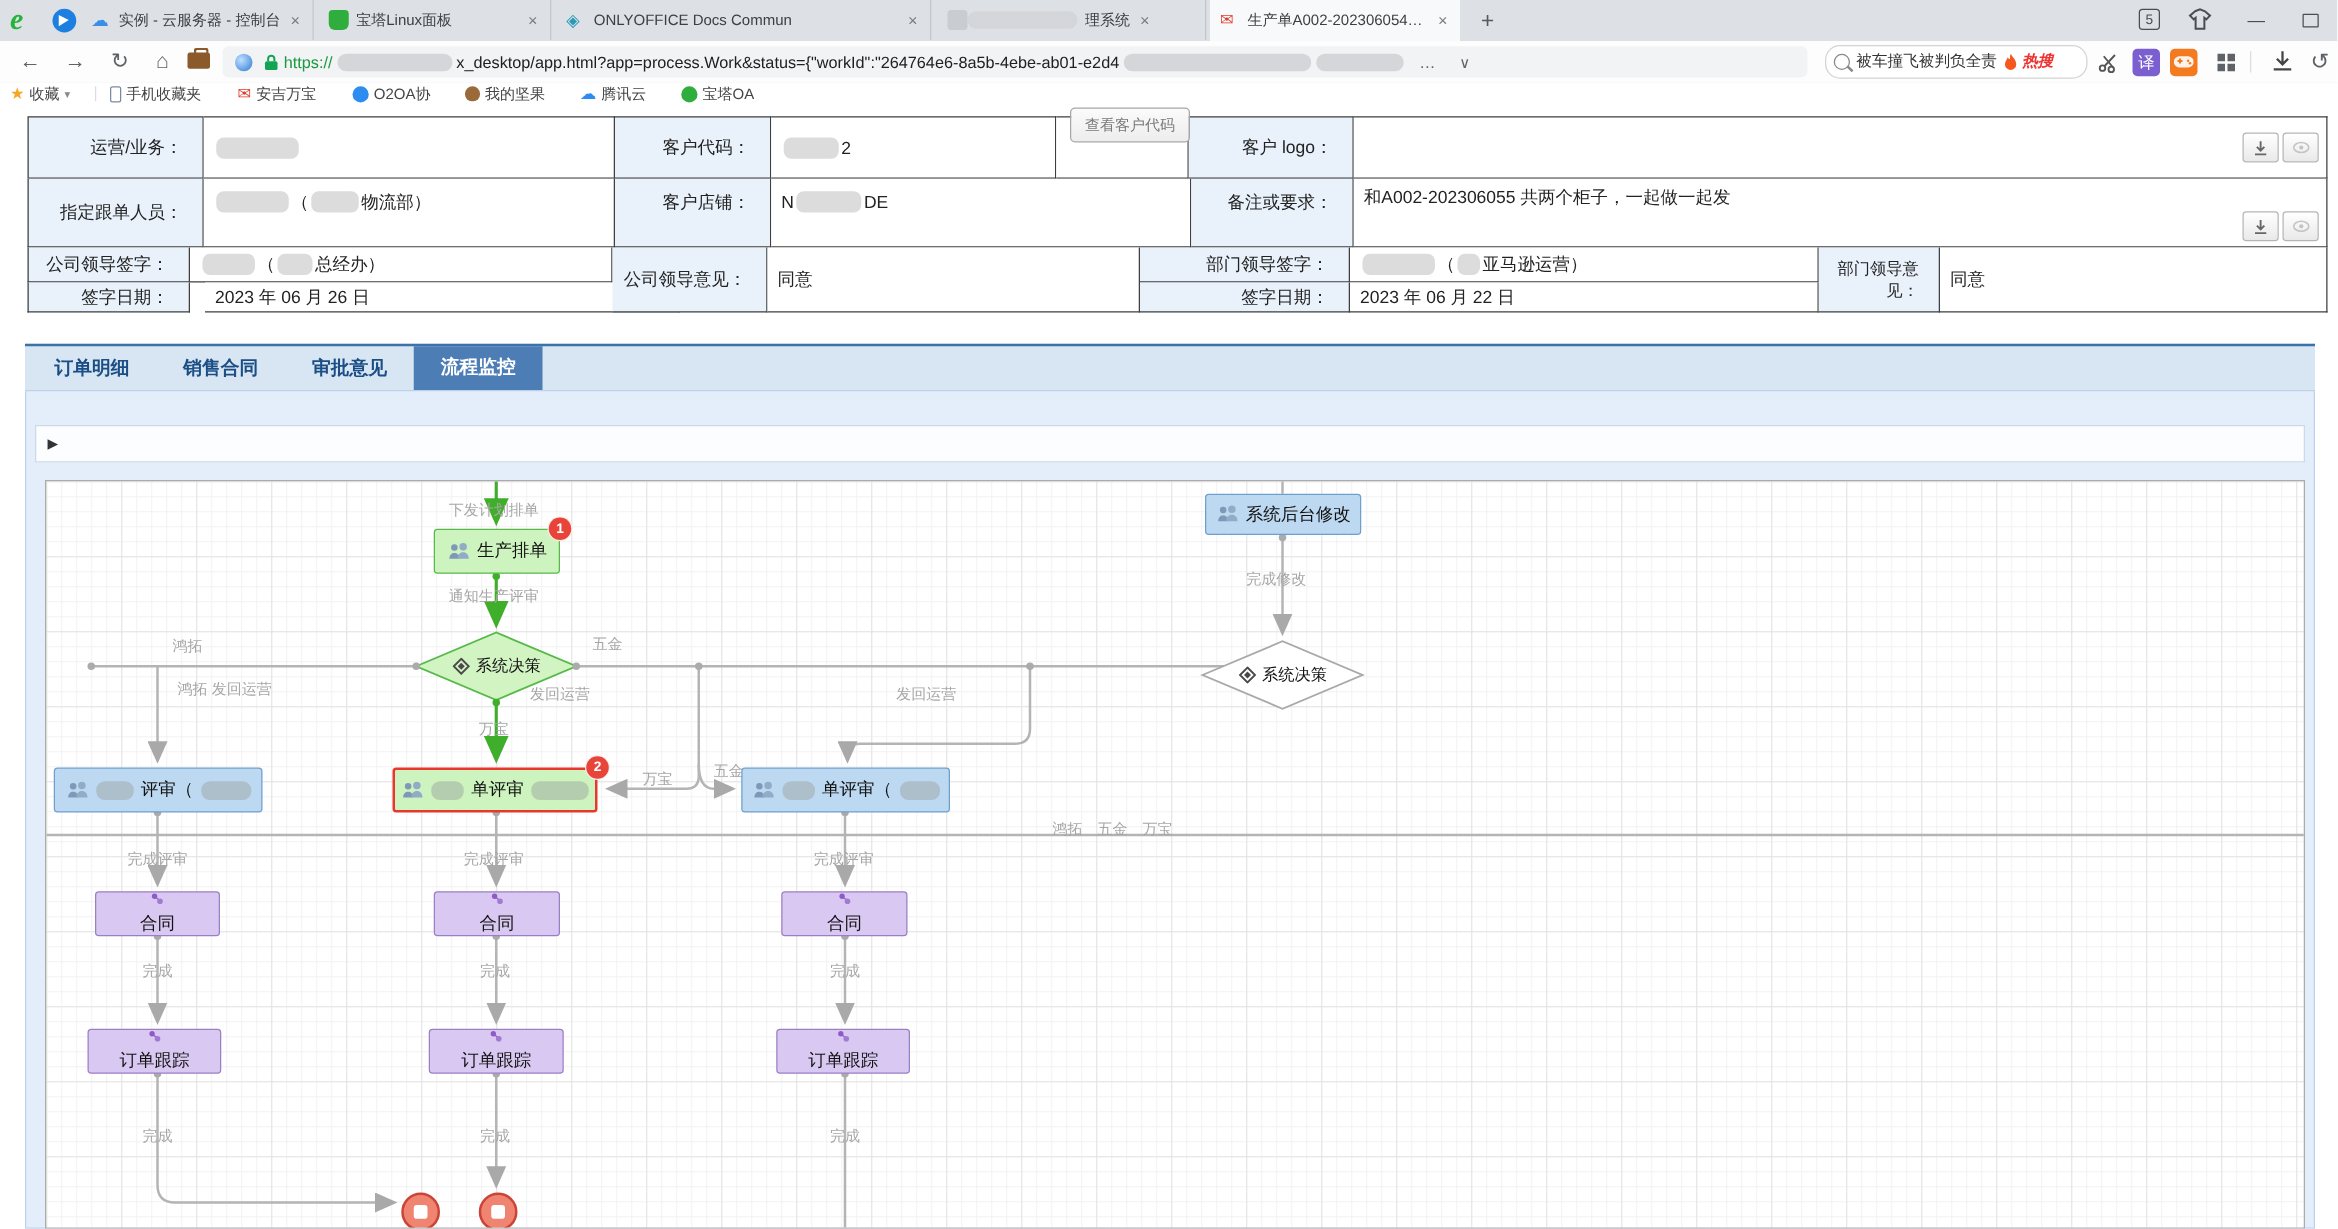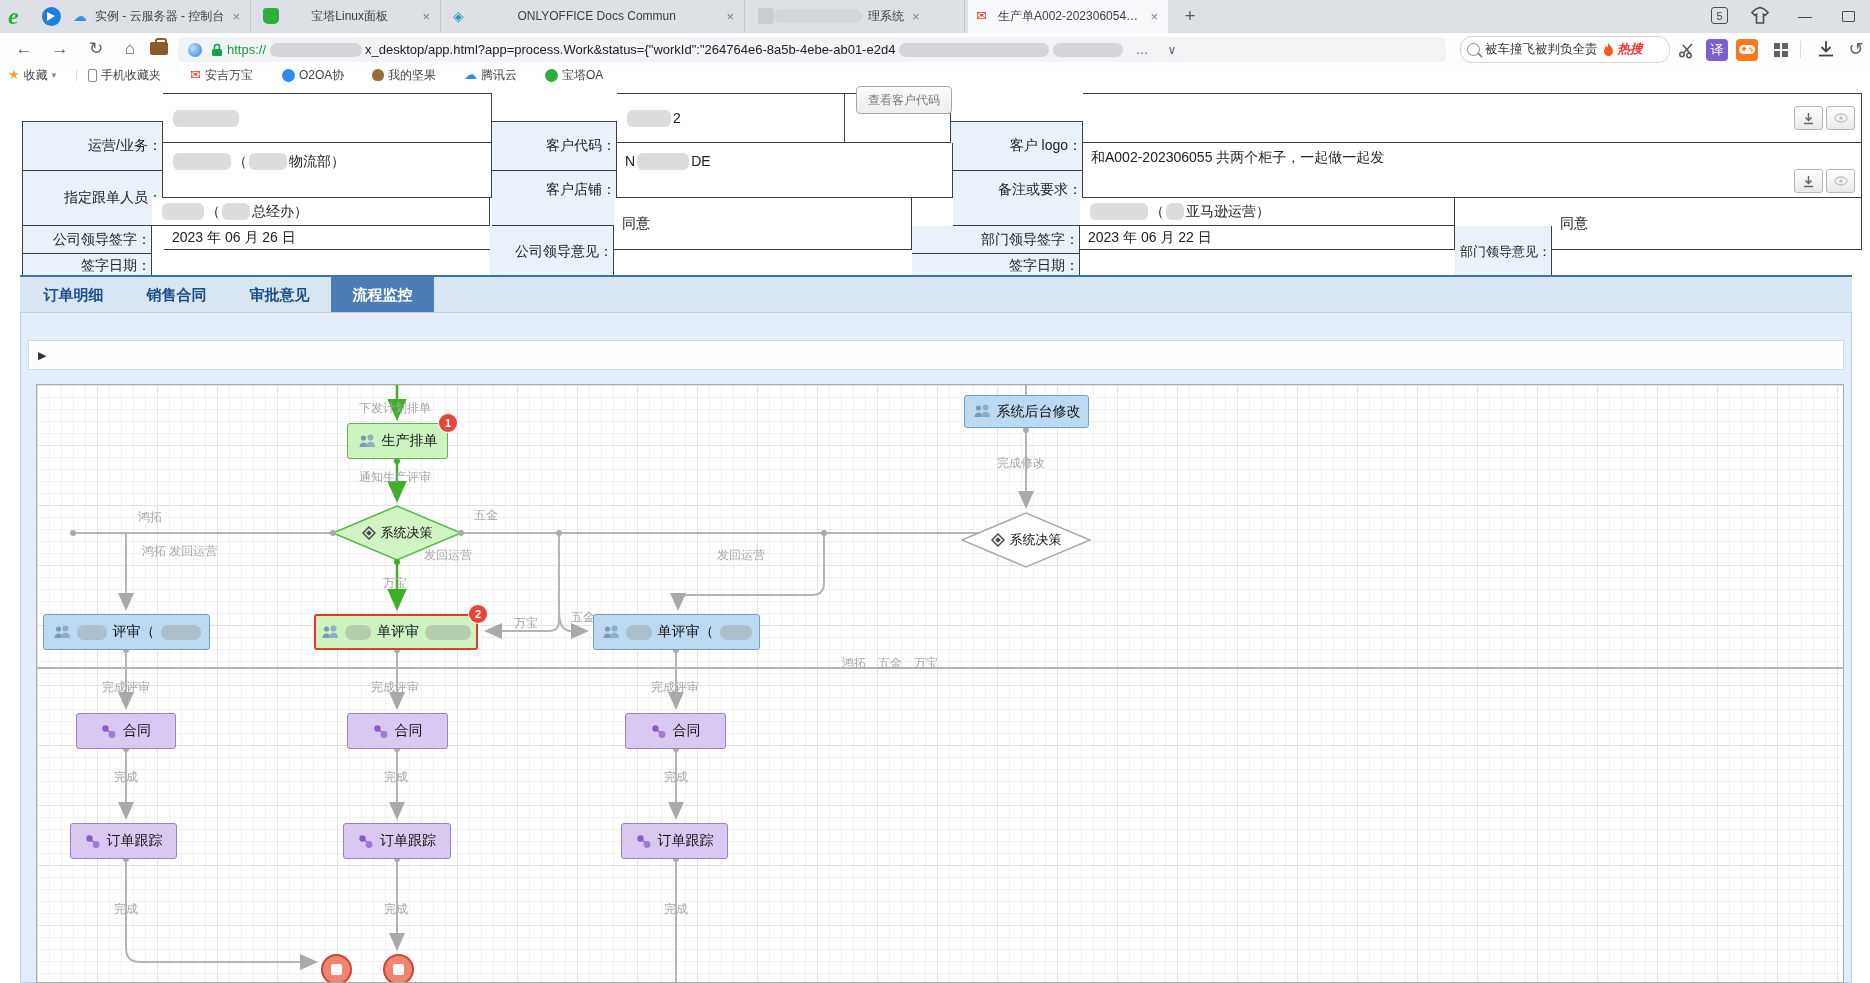--- a/index.html
+++ b/index.html
@@ -4,21 +4,21 @@
 <style>
   html,body{margin:0;padding:0;}
   body{width:1870px;height:983px;overflow:hidden;font-family:"Liberation Sans","DejaVu Sans",sans-serif;background:#fff;position:relative;}
   .abs{position:absolute;}
   
   .tabbar{left:0;top:0;width:1870px;height:33px;background:#dde1e6;}
   .blogo{left:8px;top:4px;width:26px;height:26px;color:#25b33c;font:italic bold 24px "Liberation Serif",serif;line-height:24px;}
   .profile{left:42px;top:7px;width:19px;height:19px;border-radius:50%;background:#1d7fe0;}
   .profile i{position:absolute;left:5px;top:5px;width:0;height:0;border-left:8px solid #fff;border-top:4px solid transparent;border-bottom:5px solid transparent;}
   .btab{top:0;height:32px;display:flex;align-items:center;padding:0 8px;box-sizing:border-box;font-size:12px;color:#3c4043;border-right:1px solid #c3c7cc;}
-  .btab .t{flex:1;overflow:hidden;white-space:nowrap;text-overflow:ellipsis;margin:0 6px;text-align:center;}
+  .btab .t{flex:1;overflow:hidden;white-space:nowrap;text-overflow:ellipsis;margin:0 6px;}
   .btab .x{color:#7a7d82;font-size:13px;padding:0 2px;}
   .btab.active{background:#f8f9fa;border-right:none;box-shadow:0 1px 0 #f8f9fa;}
   .fav{width:16px;height:16px;flex:0 0 16px;display:inline-block;position:relative;}
   .fav.cloud{color:#3a8ee6;font-size:14px;line-height:16px;}
   .fav.tree{background:#2fae3e;border-radius:3px 3px 5px 5px;}
   .fav.oo{color:#2c9ab7;font-size:14px;line-height:16px;}
   .fav.blur{background:#c9ccd1;border-radius:3px;}
   .fav.mail{color:#e03e2d;font-size:13px;line-height:16px;}
   .newtab{top:4px;width:24px;height:24px;text-align:center;line-height:24px;font-size:18px;color:#55585e;}
   .winbox{top:7px;width:17px;height:17px;border:1.5px solid #4a4d52;border-radius:3px;font-size:11px;color:#4a4d52;text-align:center;line-height:17px;box-sizing:border-box;}
@@ -46,42 +46,42 @@
   .bookbar{left:0;top:66px;width:1870px;height:18px;background:#fff;font-size:12px;color:#444;}
   .bk{top:0;height:18px;line-height:18px;display:flex;align-items:center;gap:4px;white-space:nowrap;}
   .phoneic{width:9px;height:13px;border:1.5px solid #7a8aa0;border-radius:2px;box-sizing:border-box;}
   .dotic{width:13px;height:13px;border-radius:50%;}
   .nutic{width:12px;height:12px;border-radius:50% 50% 45% 45%;background:#9a6a3a;}
   
   .page{left:0;top:84px;width:1870px;height:899px;background:#fff;}
   .cell{box-sizing:border-box;border-right:1.5px solid #3f3f3f;border-bottom:1.5px solid #3f3f3f;font-size:14px;color:#222;display:flex;align-items:center;}
   .cell.top{border-top:1.5px solid #3f3f3f;}
   .cell.left{border-left:1.5px solid #3f3f3f;}
-  .lab{background:#e9f1fb;justify-content:flex-end;padding-right:0;text-align:right;margin-top:28px;}
+  .lab{background:#e9f1fb;justify-content:flex-end;padding-right:16px;text-align:right;}
   .val{background:#fff;padding-left:8px;}
   .fpill{display:inline-block;height:17px;border-radius:6px;background:#dcdcdc;vertical-align:middle;margin:0 2px;}
   .viewbtn{left:856px;top:2px;width:94px;height:26px;border:1px solid #a6a6a6;border-radius:4px;background:linear-gradient(#fbfbfb,#ededed);color:#7a7a7a;font-size:12px;text-align:center;line-height:26px;z-index:5;}
   .dlgroup{display:flex;gap:3px;}
   .mbtn{width:27px;height:22px;border:1px solid #b5b5b5;border-radius:3px;background:linear-gradient(#fff,#e9e9e9);display:flex;align-items:center;justify-content:center;}
   
   .dtabbar{left:20px;top:191px;width:1832px;height:37px;background:#d8e5f3;border-top:2px solid #3b72a8;box-sizing:content-box;}
   .dtab{top:0;height:35px;line-height:35px;text-align:center;font-size:15px;font-weight:bold;color:#1a4e85;}
   .dtab.active{background:#4c7db5;color:#fff;}
   .panel{left:20px;top:228px;width:1832px;height:671px;background:#e4eefa;border:1px solid #bcd2ea;box-sizing:border-box;}
   .collapsebar{left:28px;top:256px;width:1816px;height:30px;background:#fcfdfe;border:1px solid #ccd9e8;box-sizing:border-box;line-height:28px;padding-left:9px;font-size:11px;color:#333;}
   
   .gridarea{left:36px;top:300px;width:1808px;height:599px;background:#fff;border:1px solid #ababab;box-sizing:border-box;overflow:hidden;
     background-image:
       linear-gradient(#e3e3e3 1px,transparent 1px),linear-gradient(90deg,#e3e3e3 1px,transparent 1px),
       linear-gradient(#f1f1f1 1px,transparent 1px),linear-gradient(90deg,#f1f1f1 1px,transparent 1px);
     background-size:60px 60px,60px 60px,12px 12px,12px 12px;}
   .fnode{display:flex;align-items:center;justify-content:center;gap:6px;font-size:14px;color:#111;border-radius:3px;box-sizing:border-box;z-index:3;}
   .fnode.green{background:#cdf3be;border:1.5px solid #56b94a;text-align:right;}
   .fnode.blue{background:#bdd9f1;border:1.5px solid #6f9fcc;}
-  .fnode.purple{background:#d9c9f2;border:1.5px solid #9b7fc4;}
+  .fnode.purple{background:#d9c9f2;border:1.5px solid #9b7fc4;flex-direction:column;}
   .fnode.redborder{border:2px solid #e8382e;}
   .npill{display:inline-block;height:15px;border-radius:7px;background:rgba(150,160,155,.45);}
   .badge{width:18px;height:18px;border-radius:50%;background:#e8443a;color:#fff;font-size:11px;font-weight:bold;text-align:center;line-height:18px;box-shadow:0 0 0 1px #fdecec;z-index:6;}
   .elabel{font-size:12px;color:#a6a6a6;white-space:nowrap;z-index:2;}
   .dmtext{display:flex;align-items:center;gap:5px;font-size:13px;color:#111;z-index:3;}
   .endnode{width:31px;height:31px;border-radius:50%;background:#ef8570;border:2px solid #cc4437;box-sizing:border-box;z-index:3;}
   .endnode i{position:absolute;left:8px;top:8px;width:11px;height:11px;background:#fff;border-radius:2.5px;}
 </style>
 </head>
 <body>
@@ -341,21 +341,21 @@
       <span>部门领导意见：</span>
     </div>
   <div class="abs cell val" style="left:1552px;top:114px;width:310px;height:52px;">
       <span>同意</span>
     </div>
 
   <div class="abs dtabbar">
     <div class="abs dtab" style="left:2px;width:103px;">订单明细</div>
     <div class="abs dtab" style="left:105px;width:103px;">销售合同</div>
     <div class="abs dtab" style="left:208px;width:103px;">审批意见</div>
-    <div class="abs dtab active" style="left:311px;width:103px;">流程监控</div>
+    <div class="abs dtab active" style="left:311px;width:103px;font-family:Liberation Serif, serif;">流程监控</div>
   </div>
 
   <div class="abs panel"></div>
   <div class="abs collapsebar"><span>▶</span></div>
 
   <div class="abs gridarea">
     <svg class="abs" style="left:0;top:0;" width="1808" height="599" viewBox="0 0 1808 599">
       <defs>
         <marker id="ag" markerWidth="9" markerHeight="8" refX="7" refY="4" orient="auto">
             <path d="M0,0 L9,4 L0,8 Z" fill="#a9a9a9"></path>

